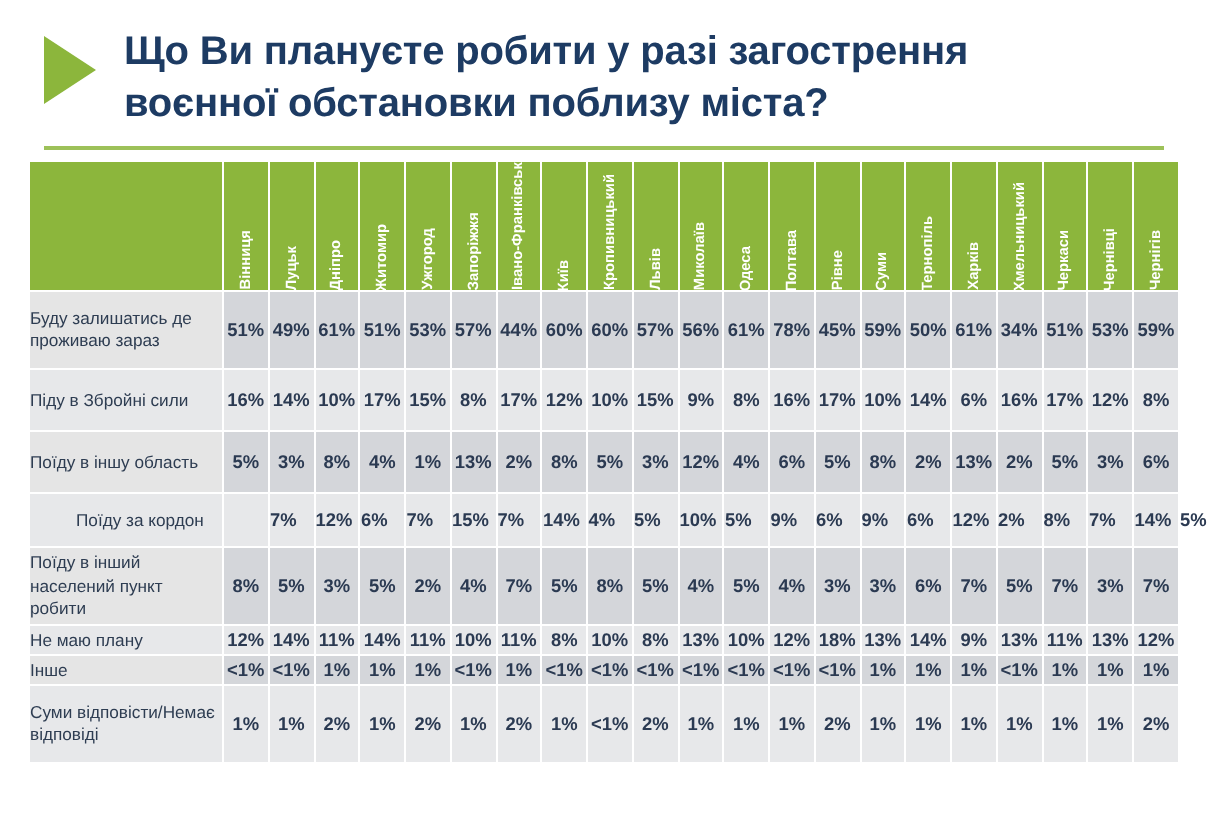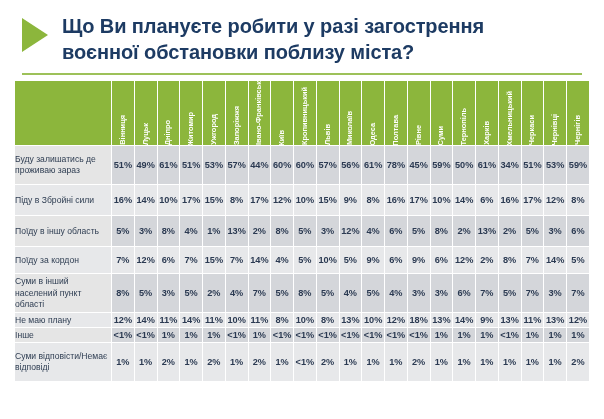--- a/index.html
+++ b/index.html
@@ -73,21 +73,21 @@
   td.val{
     background:#d4d6da;
     color:#2b3a52;
     font-size:9.2px;font-weight:bold;
     text-align:center;vertical-align:middle;
   }
   tr.alt td.rowlabel,tr.alt td.val{background:#e7e8ea;}
   tr.r1 td{height:38px;}
   tr.r2 td{height:30px;}
   tr.r3 td{height:30px;}
-  tr.r4 td{height:26px;}
+  tr.r4 td{height:26px;padding-left:23px;}
   tr.r5 td{height:38px;}
   tr.r6 td{height:14px;}
   tr.r7 td{height:14px;}
   tr.r8 td{height:38px;}
 </style>
 </head>
 <body>
 
 <div class="page">
 
@@ -258,21 +258,21 @@
             <td class="val">9%</td>
             <td class="val">6%</td>
             <td class="val">12%</td>
             <td class="val">2%</td>
             <td class="val">8%</td>
             <td class="val">7%</td>
             <td class="val">14%</td>
             <td class="val">5%</td>
           </tr>
           <tr class="r5">
-            <td class="rowlabel">Суми в інший населений пункт області</td>
+            <td class="rowlabel">Поїду в інший населений пункт робити</td>
             <td class="val">8%</td>
             <td class="val">5%</td>
             <td class="val">3%</td>
             <td class="val">5%</td>
             <td class="val">2%</td>
             <td class="val">4%</td>
             <td class="val">7%</td>
             <td class="val">5%</td>
             <td class="val">8%</td>
             <td class="val">5%</td>

